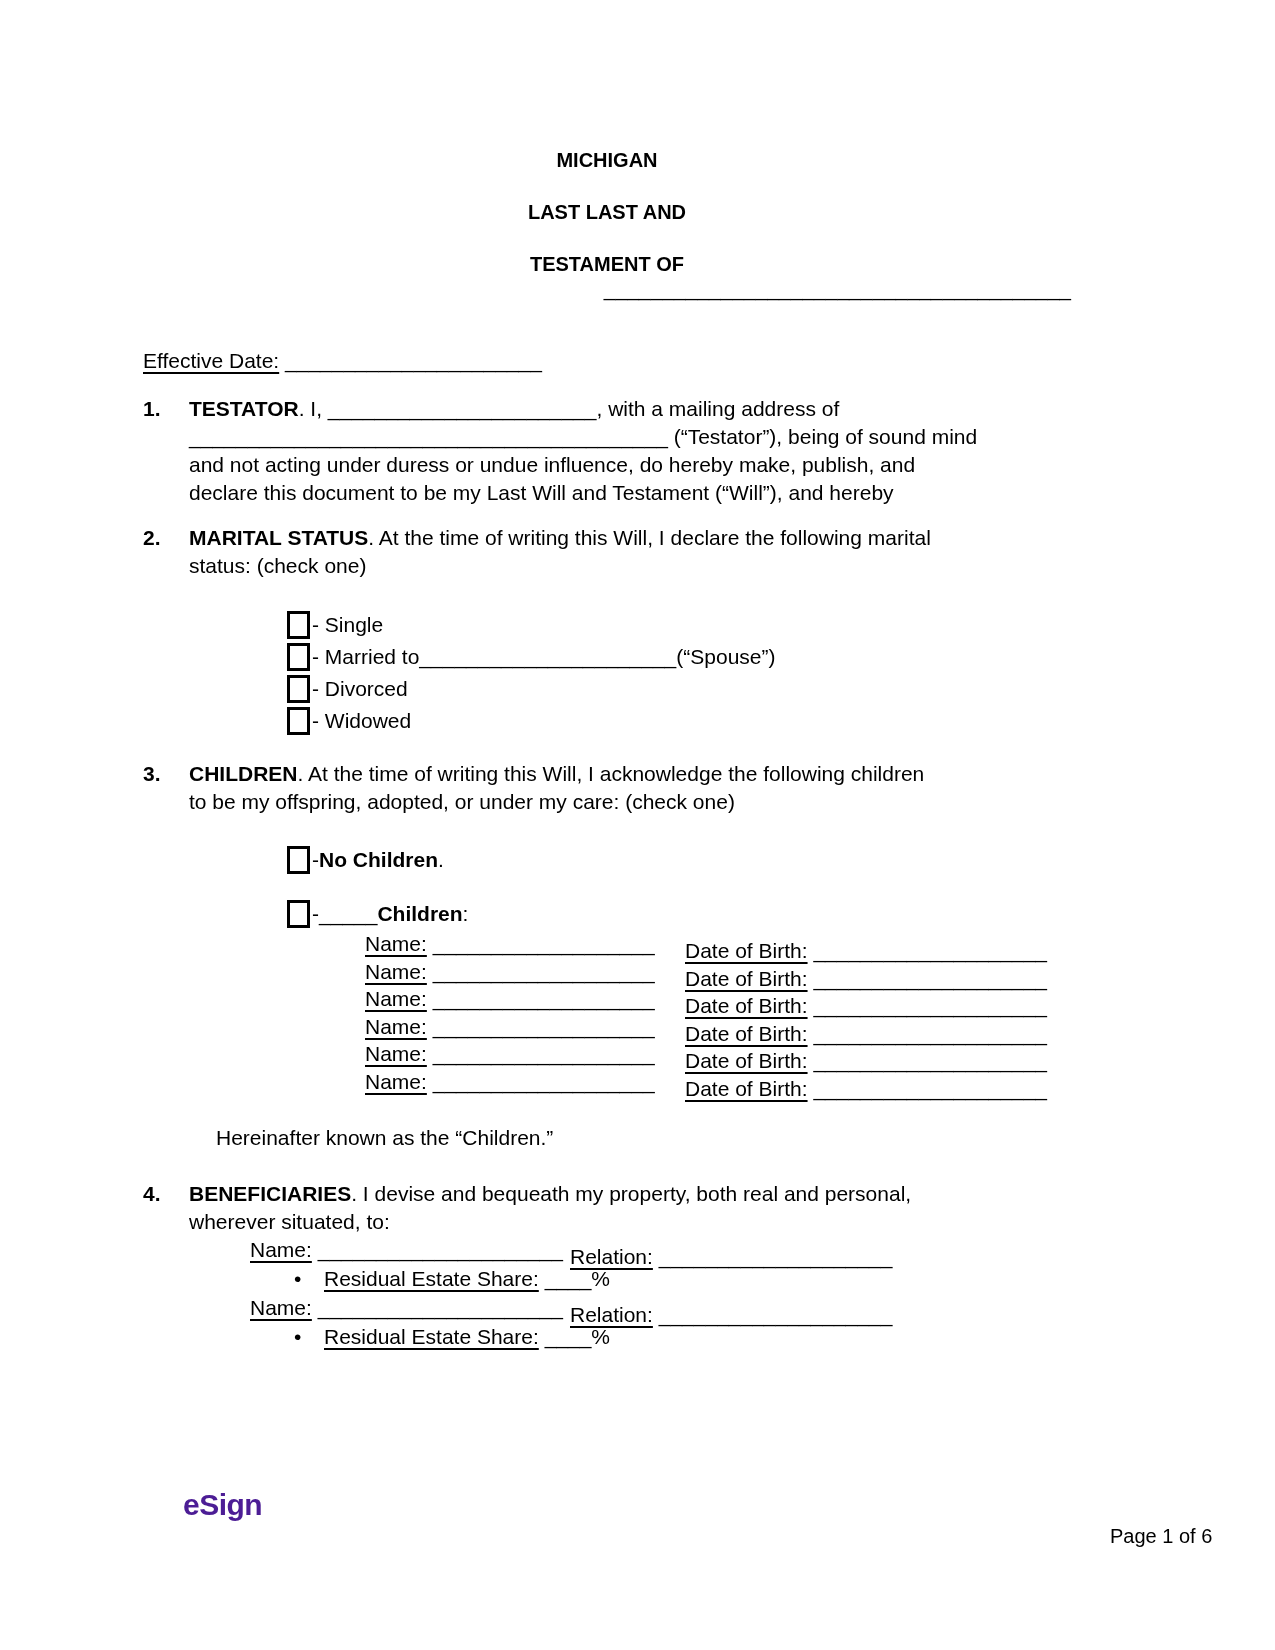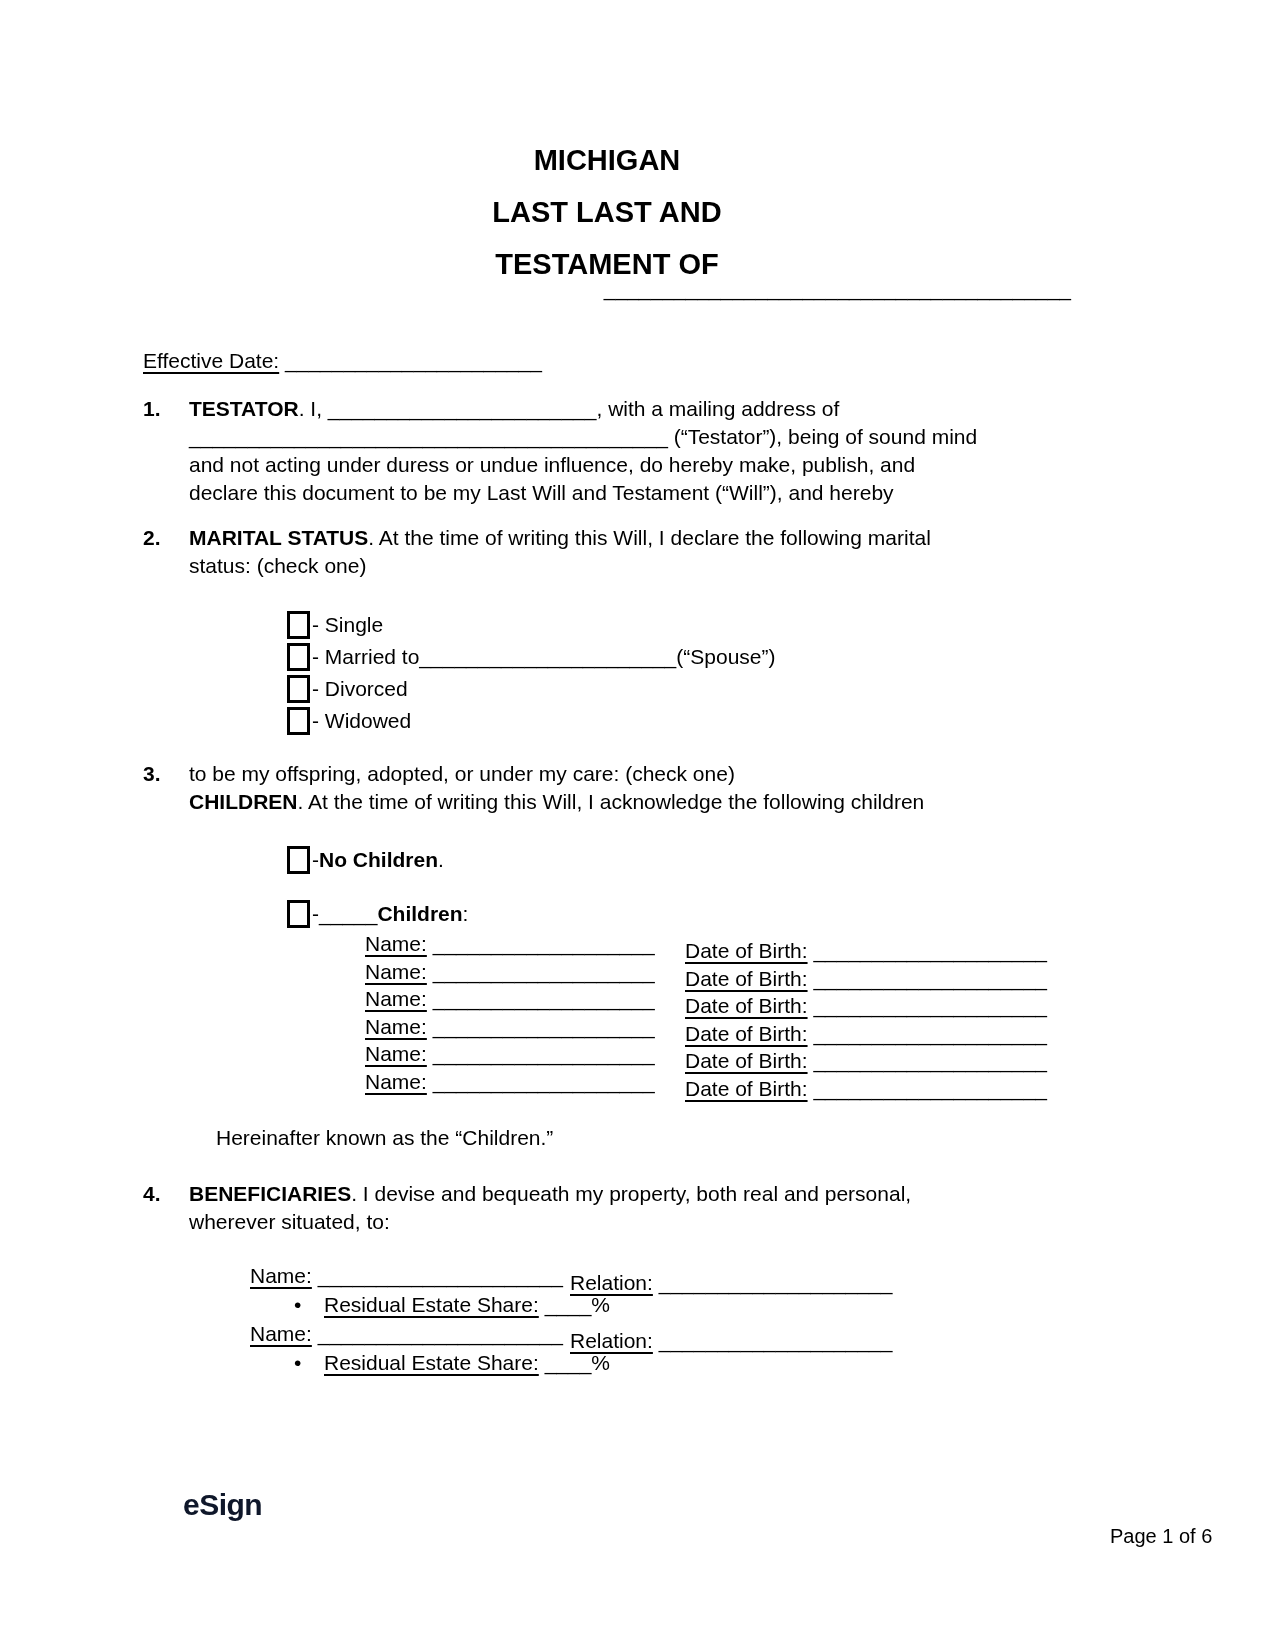--- a/index.html
+++ b/index.html
@@ -5,21 +5,21 @@
   html,body{margin:0;padding:0;background:#ffffff;}
   .page{
     position:relative;
     width:1275px;height:1650px;
     background:#ffffff;color:#000;
     font-family:"Liberation Sans","DejaVu Sans",sans-serif;
     font-size:21px;line-height:28px;
     overflow:hidden;
   }
   .content{margin-left:143px;width:928px;}
-  .title-block{padding-top:134px;text-align:center;font-weight:700;font-size:29px;line-height:52px;}
+  .title-block{padding-top:134px;text-align:center;font-weight:700;font-size:20px;line-height:52px;}
   .name-line{text-align:right;margin-top:-15px;white-space:nowrap;}
   .effective{margin-top:44px;white-space:nowrap;}
   .sec{display:flex;margin-top:20px;}
   .sec .num{font-weight:700;width:38px;flex:none;}
   .sec .txt{width:845px;}
   .sec .txt .ln{white-space:nowrap;margin-left:8px;}
   .b{font-weight:700;}
   .ul{text-decoration:underline;text-decoration-thickness:2px;text-underline-offset:4px;}
   .blank{white-space:nowrap;}
   .cb-group{margin-left:144px;}
@@ -28,25 +28,25 @@
   .mt-sec2{margin-top:17px;}
   .cb-group-marital{margin-top:27px;}
   .mt-sec3{margin-top:25px;}
   .row-nochildren{margin-left:144px;margin-top:26px;}
   .row-haschildren{margin-left:144px;margin-top:22px;}
   .child-table{margin-left:222px;margin-top:2px;}
   .child-row{height:27.5px;white-space:nowrap;}
   .cell-name{display:inline-block;width:320px;white-space:nowrap;overflow:hidden;}
   .hereinafter{margin-left:73px;margin-top:29px;}
   .mt-sec4{margin-top:28px;}
-  .benef-block{margin-top:26px;}
+  .benef-block{}
   .benef-name-row{margin-left:107px;height:28px;white-space:nowrap;}
   .benef-bullet-row{margin-left:147px;height:30px;white-space:nowrap;display:flex;align-items:center;}
   .bullet{display:inline-block;width:30px;flex:none;padding-left:4px;}
-  .footer-brand{position:absolute;left:183px;top:1488px;font-weight:700;font-size:30px;line-height:34px;letter-spacing:-0.5px;color:#0f172a;}
+  .footer-brand{position:absolute;left:183px;top:1488px;font-weight:700;font-size:30px;line-height:34px;letter-spacing:-0.5px;color:#4c1d95;}
   .footer-page{position:absolute;left:1110px;top:1524px;font-size:20px;line-height:24px;}
 </style>
 </head>
 <body>
 
 <div class="page">
   <div class="content">
 
     <div class="title-block">
       <div>MICHIGAN</div>
@@ -96,22 +96,22 @@
         </div>
       <div class="cb-row">
           <span class="cb-box"></span>
           <span>- Widowed</span>
         </div>
     </div>
 
     <div class="sec mt-sec3">
       <div class="num">3.</div>
       <div class="txt">
+        <div class="ln"><span class="b">CHILDREN</span><span>. At the time of writing this Will, I acknowledge the following children</span></div>
         <div class="ln">to be my offspring, adopted, or under my care: (check one)</div>
-        <div class="ln"><span class="b">CHILDREN</span><span>. At the time of writing this Will, I acknowledge the following children</span></div>
       </div>
     </div>
 
     <div class="cb-row row-nochildren">
         <span class="cb-box"></span>
         <span>- </span>
         <span class="b">No Children</span>
         <span>.</span>
       </div>
 

